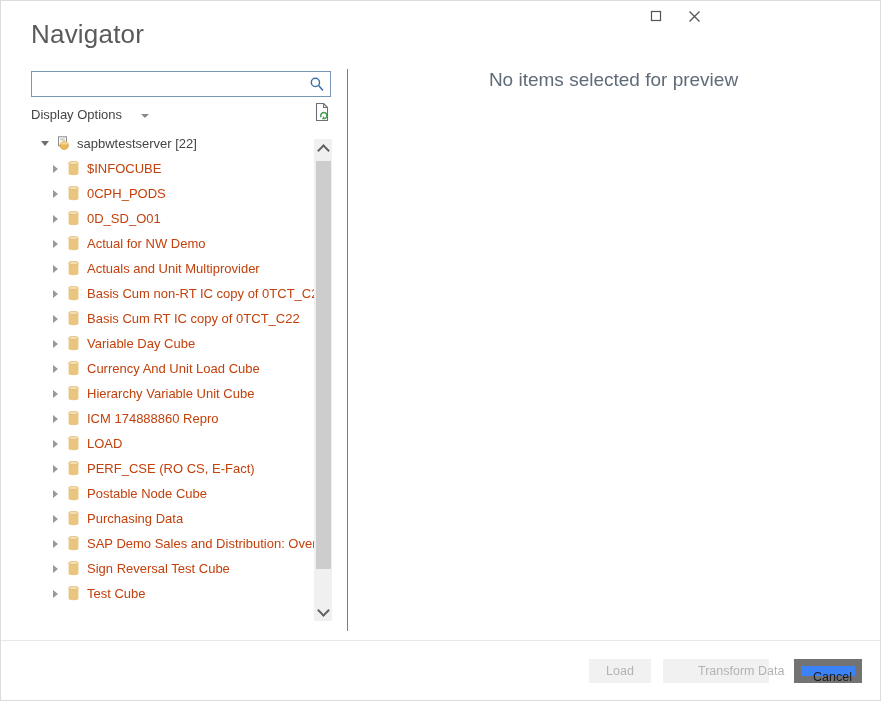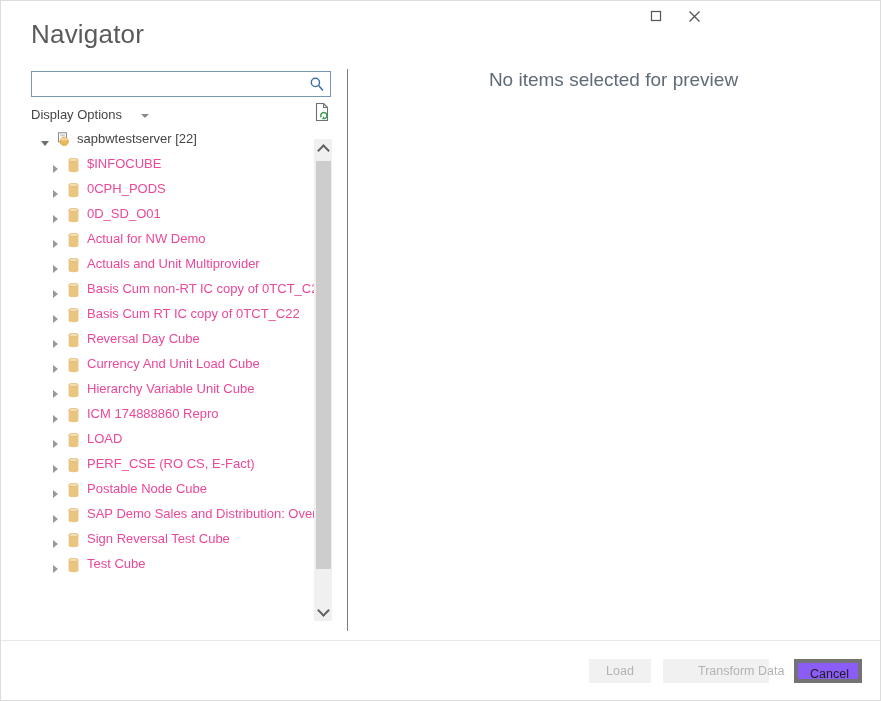--- a/index.html
+++ b/index.html
@@ -134,21 +134,21 @@
     left: 30px;
     top: 130px;
     width: 283px;
     height: 500px;
     overflow: hidden;
   }
   .tree-row {
     position: relative;
     height: 25px;
     display: flex;
-    align-items: flex-start;
+    align-items: center;
     white-space: nowrap;
     cursor: default;
   }
   .tree-row.root { padding-left: 6px; }
   .tree-row.child { padding-left: 16px; }
 
   .expander {
     width: 16px;
     height: 25px;
     display: flex;
@@ -172,21 +172,21 @@
   .node-icon {
     width: 20px;
     height: 18px;
     flex: 0 0 20px;
     display: flex;
     align-items: center;
     justify-content: center;
   }
   .node-label {
     font-size: 13px;
-    color: #ec4899;
+    color: #c2410c;
     margin-left: 4px;
   }
   .tree-row.root .node-label { color: #444444; }
 
   
   #scrollbar {
     position: absolute;
     left: 313px;
     top: 138px;
     width: 17px;
@@ -265,22 +265,22 @@
     box-sizing: border-box;
     cursor: default;
     white-space: nowrap;
   }
   .footer-btn.disabled {
     background: #f1f1f1;
     border: 1px solid #f1f1f1;
     color: #b3b3b3;
   }
   .footer-btn.primary {
-    background: #8b5cf6;
-    border: 4px solid #737373;
+    background: #3b82f6;
+    border: 7px solid #737373;
     color: #1c1c1c;
   }
   #btn-load { right: 229px; width: 62px; min-width: 62px; }
   #btn-transform { right: 111px; width: 106px; min-width: 106px; padding-left: 34px; }
   #btn-cancel { right: 18px; width: 68px; min-width: 68px; }
 </style>
 </head>
 <body>
 
 <div id="dialog">
@@ -452,21 +452,21 @@
             <span class="tri-right"></span>
           </span>
           <span class="node-icon">
             <svg width="13" height="15" viewBox="0 0 13 15">
               <rect x="1.6" y="2" width="9.8" height="10.6" fill="#e9c57f"></rect>
               <ellipse cx="6.5" cy="2" rx="4.9" ry="1.7" fill="#f4ddb0"></ellipse>
               <ellipse cx="6.5" cy="12.6" rx="4.9" ry="1.7" fill="#e9c57f"></ellipse>
               <ellipse cx="6.5" cy="2" rx="4.9" ry="1.7" fill="none" stroke="#dcb471" stroke-width="0.7"></ellipse>
             </svg>
           </span>
-          <span class="node-label">Reversal Day Cube</span>
+          <span class="node-label">Variable Day Cube</span>
         </div>
         <div class="tree-row child">
           <span class="expander">
             <span class="tri-right"></span>
           </span>
           <span class="node-icon">
             <svg width="13" height="15" viewBox="0 0 13 15">
               <rect x="1.6" y="2" width="9.8" height="10.6" fill="#e9c57f"></rect>
               <ellipse cx="6.5" cy="2" rx="4.9" ry="1.7" fill="#f4ddb0"></ellipse>
               <ellipse cx="6.5" cy="12.6" rx="4.9" ry="1.7" fill="#e9c57f"></ellipse>
@@ -537,20 +537,34 @@
           </span>
           <span class="node-icon">
             <svg width="13" height="15" viewBox="0 0 13 15">
               <rect x="1.6" y="2" width="9.8" height="10.6" fill="#e9c57f"></rect>
               <ellipse cx="6.5" cy="2" rx="4.9" ry="1.7" fill="#f4ddb0"></ellipse>
               <ellipse cx="6.5" cy="12.6" rx="4.9" ry="1.7" fill="#e9c57f"></ellipse>
               <ellipse cx="6.5" cy="2" rx="4.9" ry="1.7" fill="none" stroke="#dcb471" stroke-width="0.7"></ellipse>
             </svg>
           </span>
           <span class="node-label">Postable Node Cube</span>
+        </div>
+        <div class="tree-row child">
+          <span class="expander">
+            <span class="tri-right"></span>
+          </span>
+          <span class="node-icon">
+            <svg width="13" height="15" viewBox="0 0 13 15">
+              <rect x="1.6" y="2" width="9.8" height="10.6" fill="#e9c57f"></rect>
+              <ellipse cx="6.5" cy="2" rx="4.9" ry="1.7" fill="#f4ddb0"></ellipse>
+              <ellipse cx="6.5" cy="12.6" rx="4.9" ry="1.7" fill="#e9c57f"></ellipse>
+              <ellipse cx="6.5" cy="2" rx="4.9" ry="1.7" fill="none" stroke="#dcb471" stroke-width="0.7"></ellipse>
+            </svg>
+          </span>
+          <span class="node-label">Purchasing Data</span>
         </div>
         <div class="tree-row child">
           <span class="expander">
             <span class="tri-right"></span>
           </span>
           <span class="node-icon">
             <svg width="13" height="15" viewBox="0 0 13 15">
               <rect x="1.6" y="2" width="9.8" height="10.6" fill="#e9c57f"></rect>
               <ellipse cx="6.5" cy="2" rx="4.9" ry="1.7" fill="#f4ddb0"></ellipse>
               <ellipse cx="6.5" cy="12.6" rx="4.9" ry="1.7" fill="#e9c57f"></ellipse>

